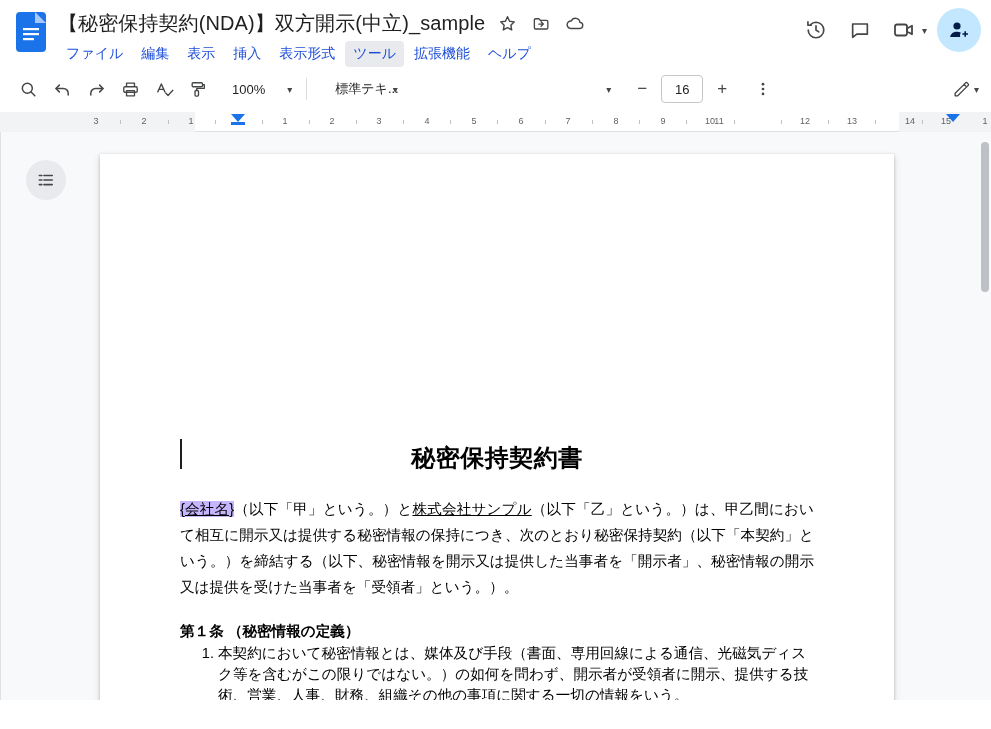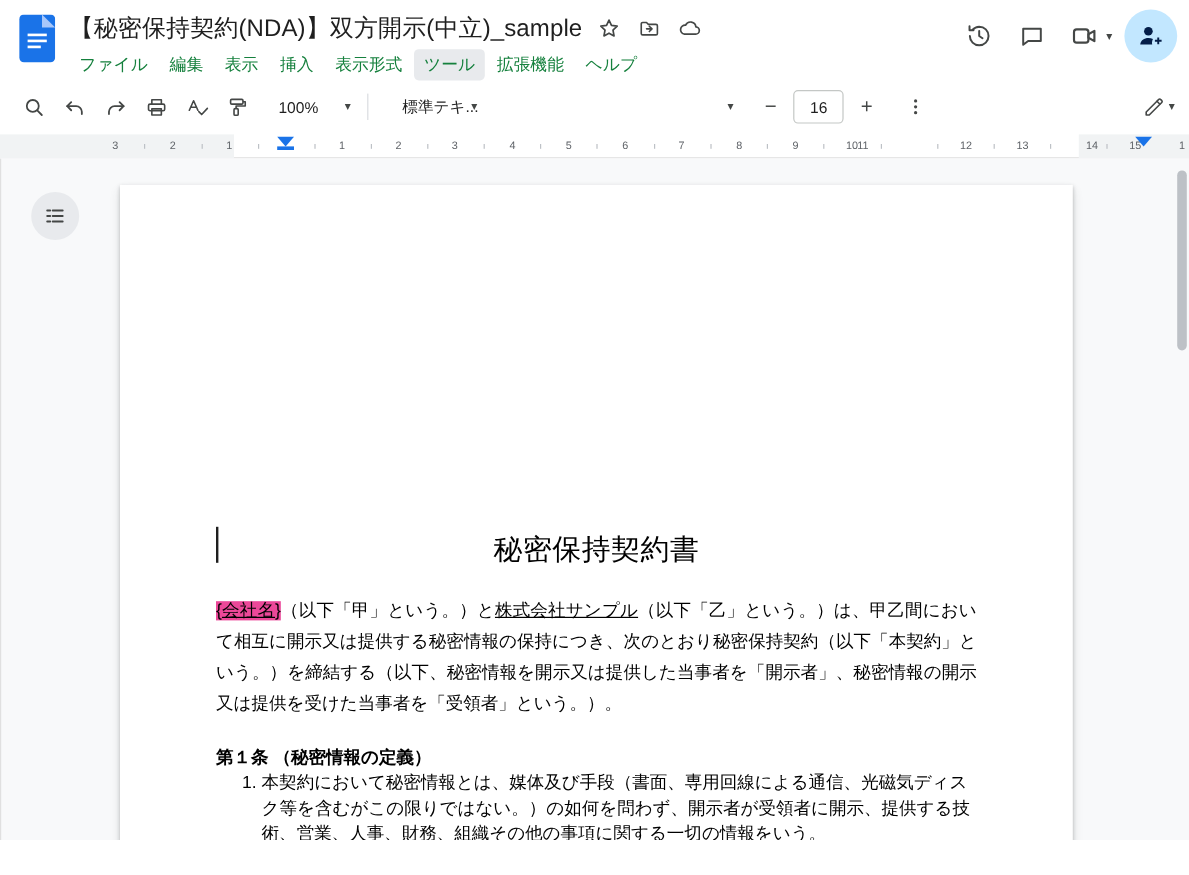--- a/index.html
+++ b/index.html
@@ -21,21 +21,21 @@
   .doc-icon svg { display: block; }
   .title-block { flex: 1 1 auto; min-width: 0; }
   .title-row { display: flex; align-items: center; gap: 10px; height: 34px; }
   .doc-title {
     font-size: 20px; color: #1f1f1f; white-space: nowrap;
     letter-spacing: .1px;
   }
   .title-icon { width: 24px; height: 24px; display: flex; align-items: center; justify-content: center; color: #444746; }
   .menu-row { display: flex; align-items: center; gap: 2px; margin-top: 1px; }
   .menu-item {
-    font-size: 14px; color: #15803d; padding: 4px 8px; border-radius: 4px;
+    font-size: 14px; color: #1d4ed8; padding: 4px 8px; border-radius: 4px;
     white-space: nowrap; cursor: default;
   }
   .menu-item.active { background: #e8eaed; }
 
   .title-right { display: flex; align-items: center; gap: 4px; margin-top: 2px; }
   .round-btn {
     width: 40px; height: 40px; border-radius: 50%;
     display: flex; align-items: center; justify-content: center;
     color: #444746;
   }
@@ -110,31 +110,31 @@
     position: absolute; left: 26px; top: 28px;
     width: 40px; height: 40px; border-radius: 50%; background: #e8eaed;
     display: flex; align-items: center; justify-content: center; color: #444746;
   }
   .page {
     position: absolute; left: 100px; top: 22px; width: 794px; min-height: 560px;
     background: #fff; box-shadow: 0 1px 3px rgba(60,64,67,.3), 0 4px 8px rgba(60,64,67,.15);
   }
   .page-body { padding: 60px 80px 40px 80px; color: #000; }
   h1.doc-h1 {
-    font-size: 24px; font-weight: normal; text-align: center; margin: 228px 0 0 0;
+    font-size: 24px; font-weight: bold; text-align: center; margin: 228px 0 0 0;
     letter-spacing: .5px; position: relative;
   }
   .caret-line {
     position: absolute; left: 0px; top: -3px; width: 1.5px; height: 30px; background: #1f1f1f;
   }
   .para {
     font-size: 14.6px; line-height: 26px; margin: 22px 0 0 0; text-align: justify;
     text-indent: 0;
   }
-  .hl { background: #ec4899; }
+  .hl { background: #c4b5fd; }
   .ul { text-decoration: underline; }
   .sec-title { font-size: 14.6px; font-weight: bold; margin: 22px 0 0 0; }
   ol.lvl1 { margin: 2px 0 0 0; padding-left: 38px; font-size: 14.6px; line-height: 21px; }
   ol.lvl1 > li { margin-bottom: 0; }
   ol.lvl1 > li > div { line-height: 21px; }
 
   
   .scrollbar {
     position: absolute; right: 0; top: 0; width: 12px; height: 100%; background: transparent;
   }

